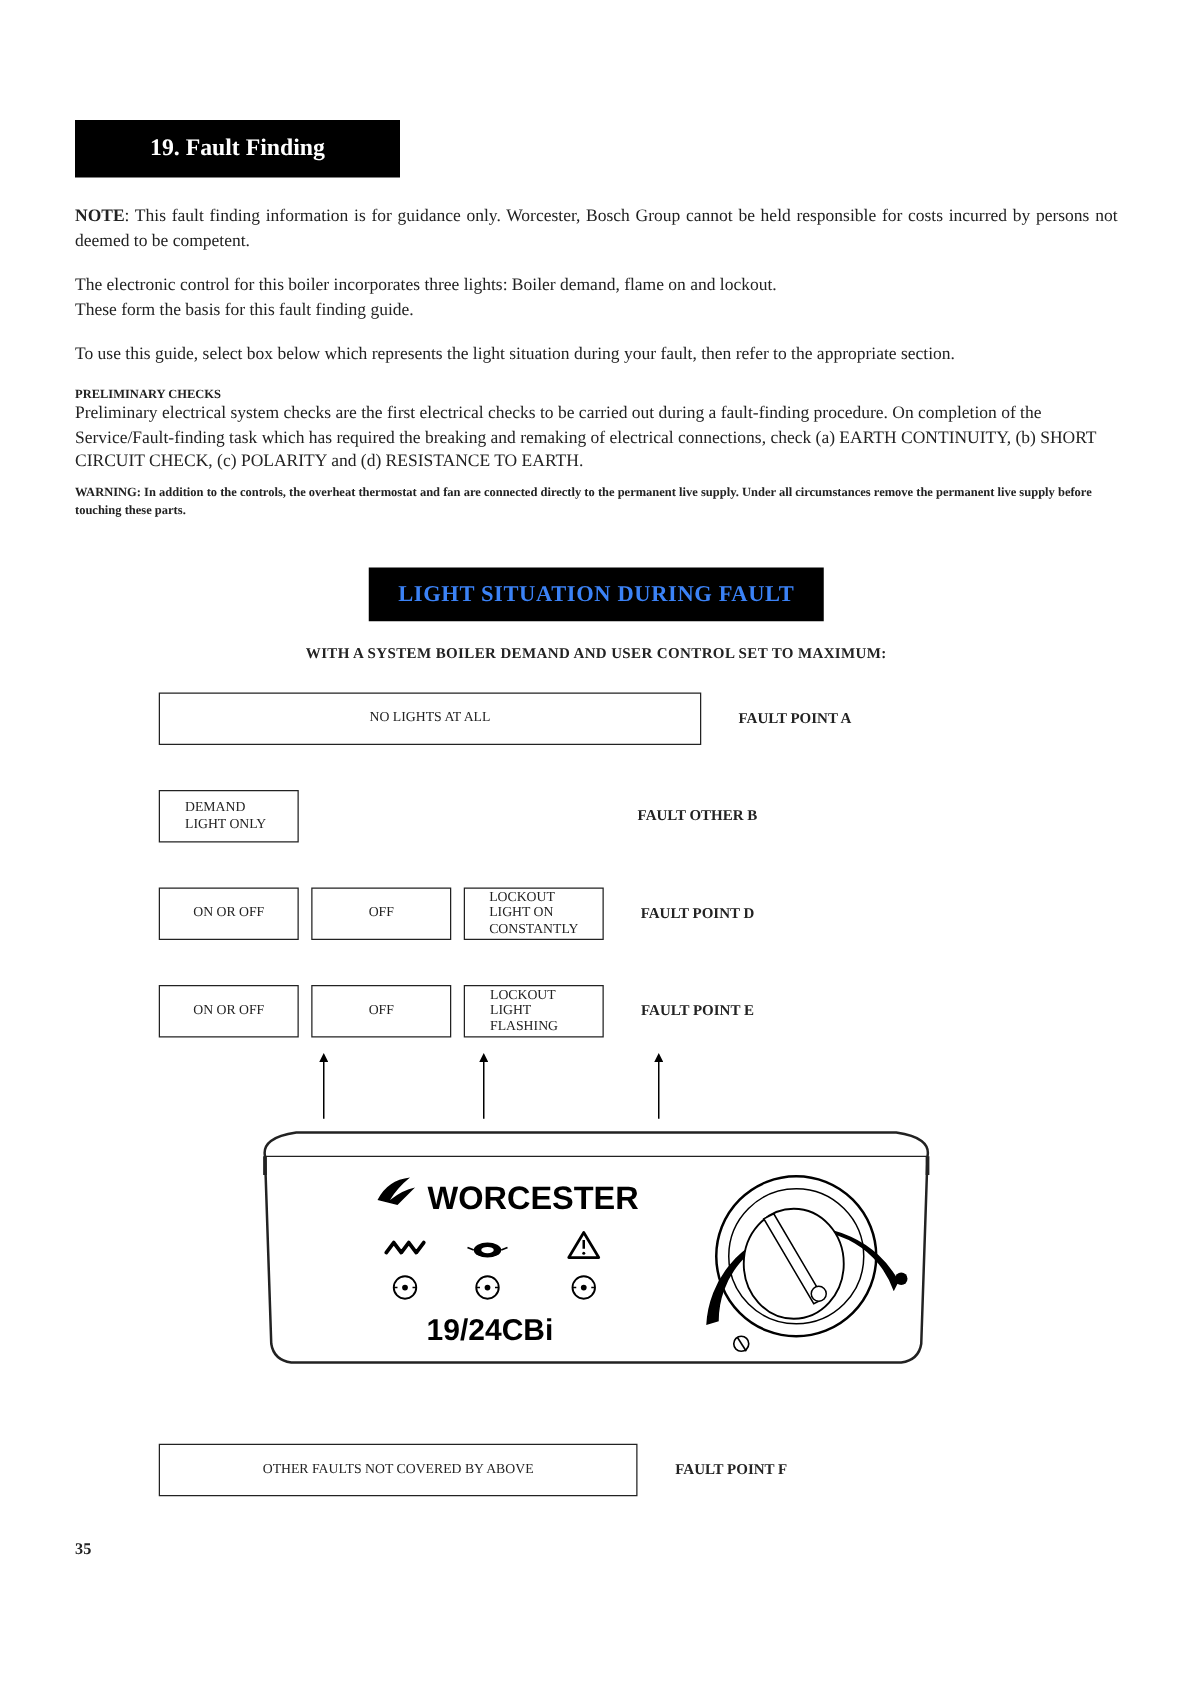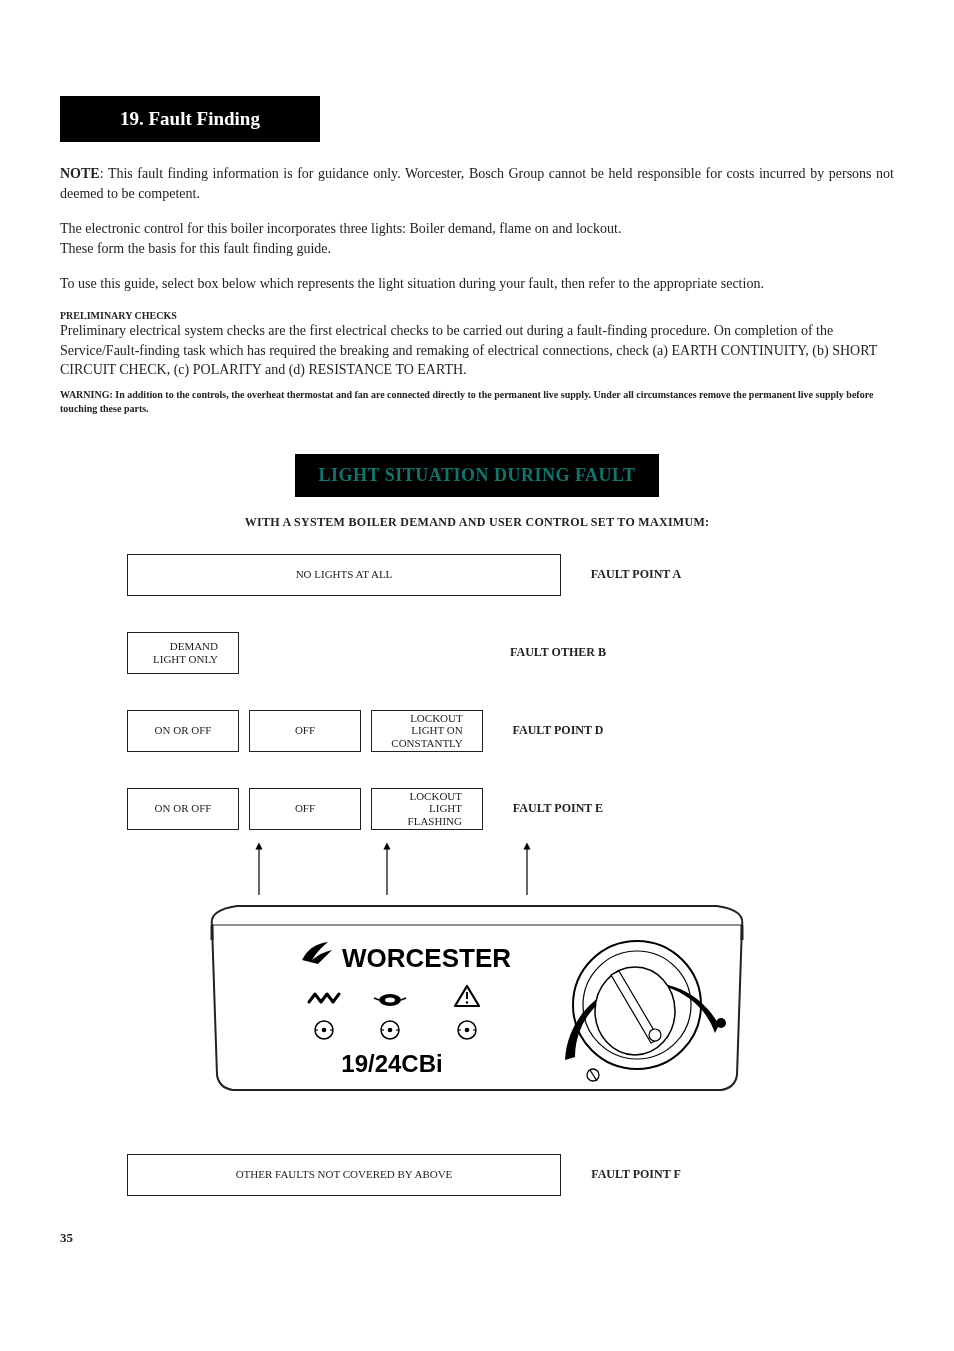--- a/index.html
+++ b/index.html
@@ -45,21 +45,21 @@
       margin-top: 8px;
       margin-bottom: 38px;
     }
     .center-header {
       text-align: center;
       margin-bottom: 18px;
     }
     .center-header .black-box {
       display: inline-block;
       background: #000;
-      color: #0f766e;
+      color: #3b82f6;
       font-weight: bold;
       font-size: 18px;
       padding: 11px 24px;
       letter-spacing: 0.5px;
     }
     .subhead {
       text-align: center;
       font-weight: bold;
       font-size: 12px;
       letter-spacing: 0.3px;
@@ -78,31 +78,31 @@
     }
     .col1, .col2, .col3 { width: 112px; margin-right: 10px; }
     .col-wide { width: 434px; margin-right: 10px; }
     .col-fp { width: 130px; display:flex; align-items:center; justify-content:center; }
     .cell {
       border: 1px solid #222;
       font-size: 11px;
       display: flex;
       align-items: center;
       justify-content: center;
-      text-align: right;
+      text-align: left;
       padding: 4px 20px;
       line-height: 1.15;
       height: 100%;
     }
     .fp-label {
       font-weight: bold;
       font-size: 12px;
       text-align: center;
     }
-    .wide-other { width: 434px; margin-right: 10px; }
+    .wide-other { width: 383px; margin-right: 10px; }
     .svg-wrap { margin: 0 auto 40px auto; width: 560px; }
     .page-number {
       text-align: left;
       font-weight: bold;
       font-size: 13px;
       margin-top: 34px;
     }
   </style>
 </head>
 <body>

